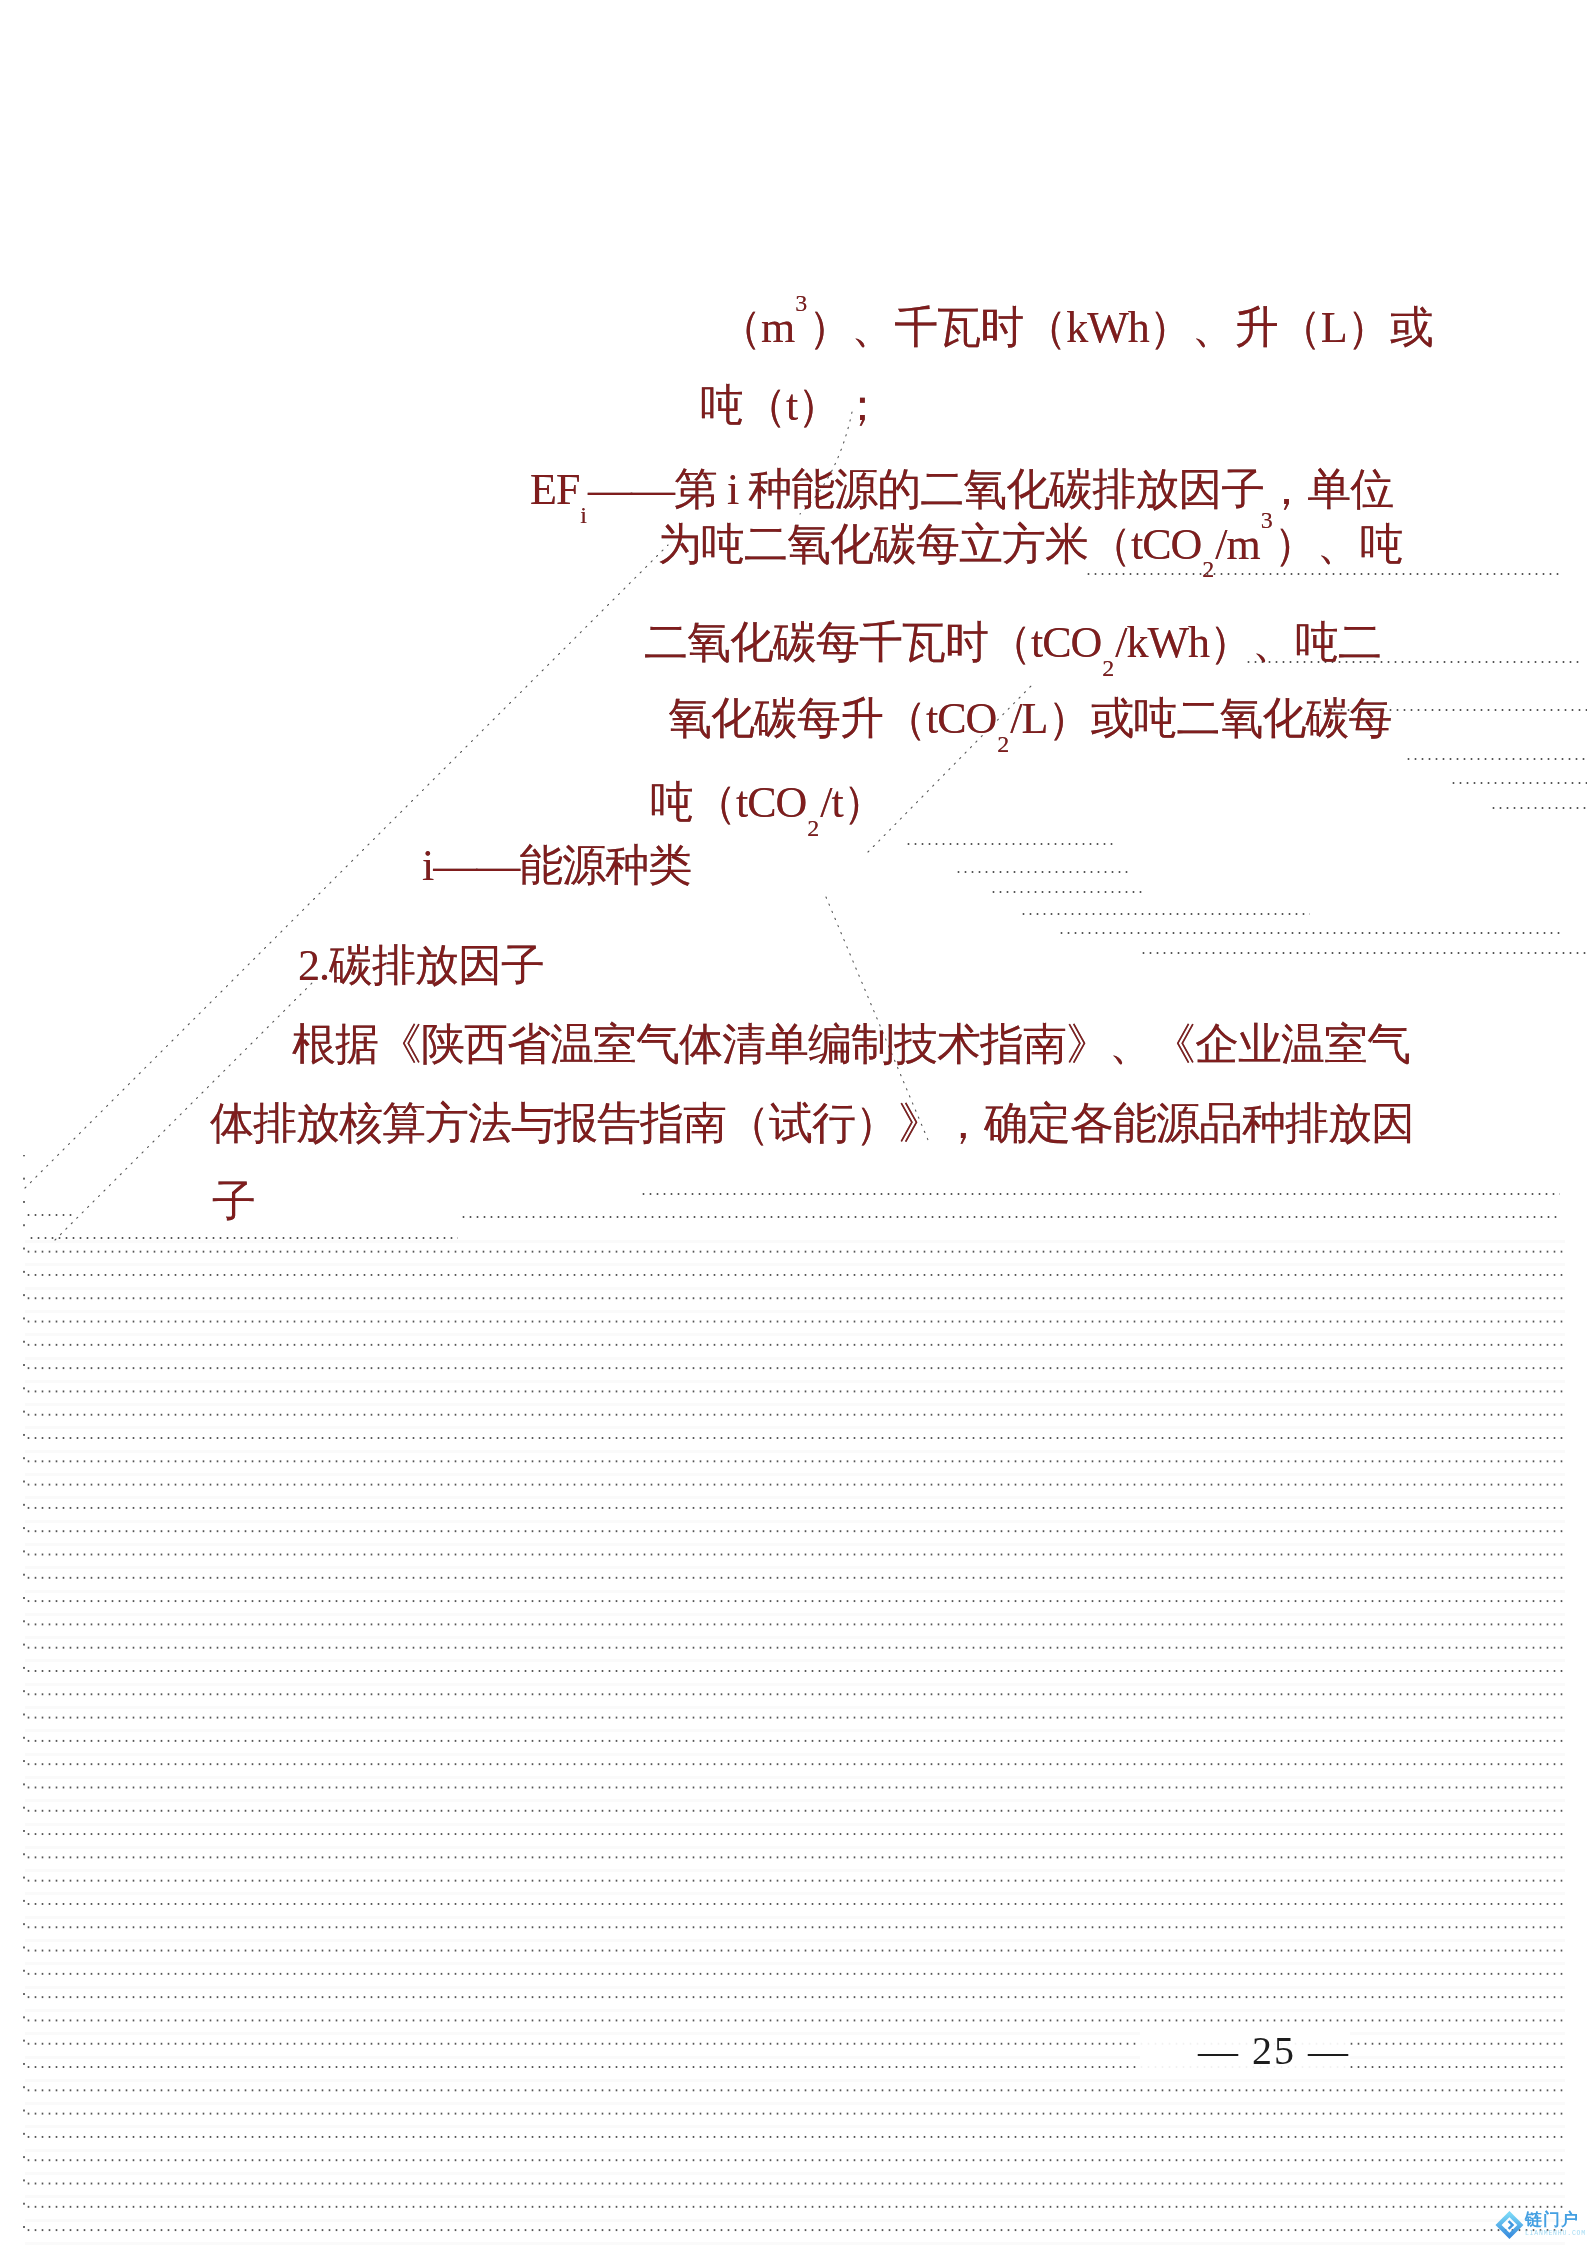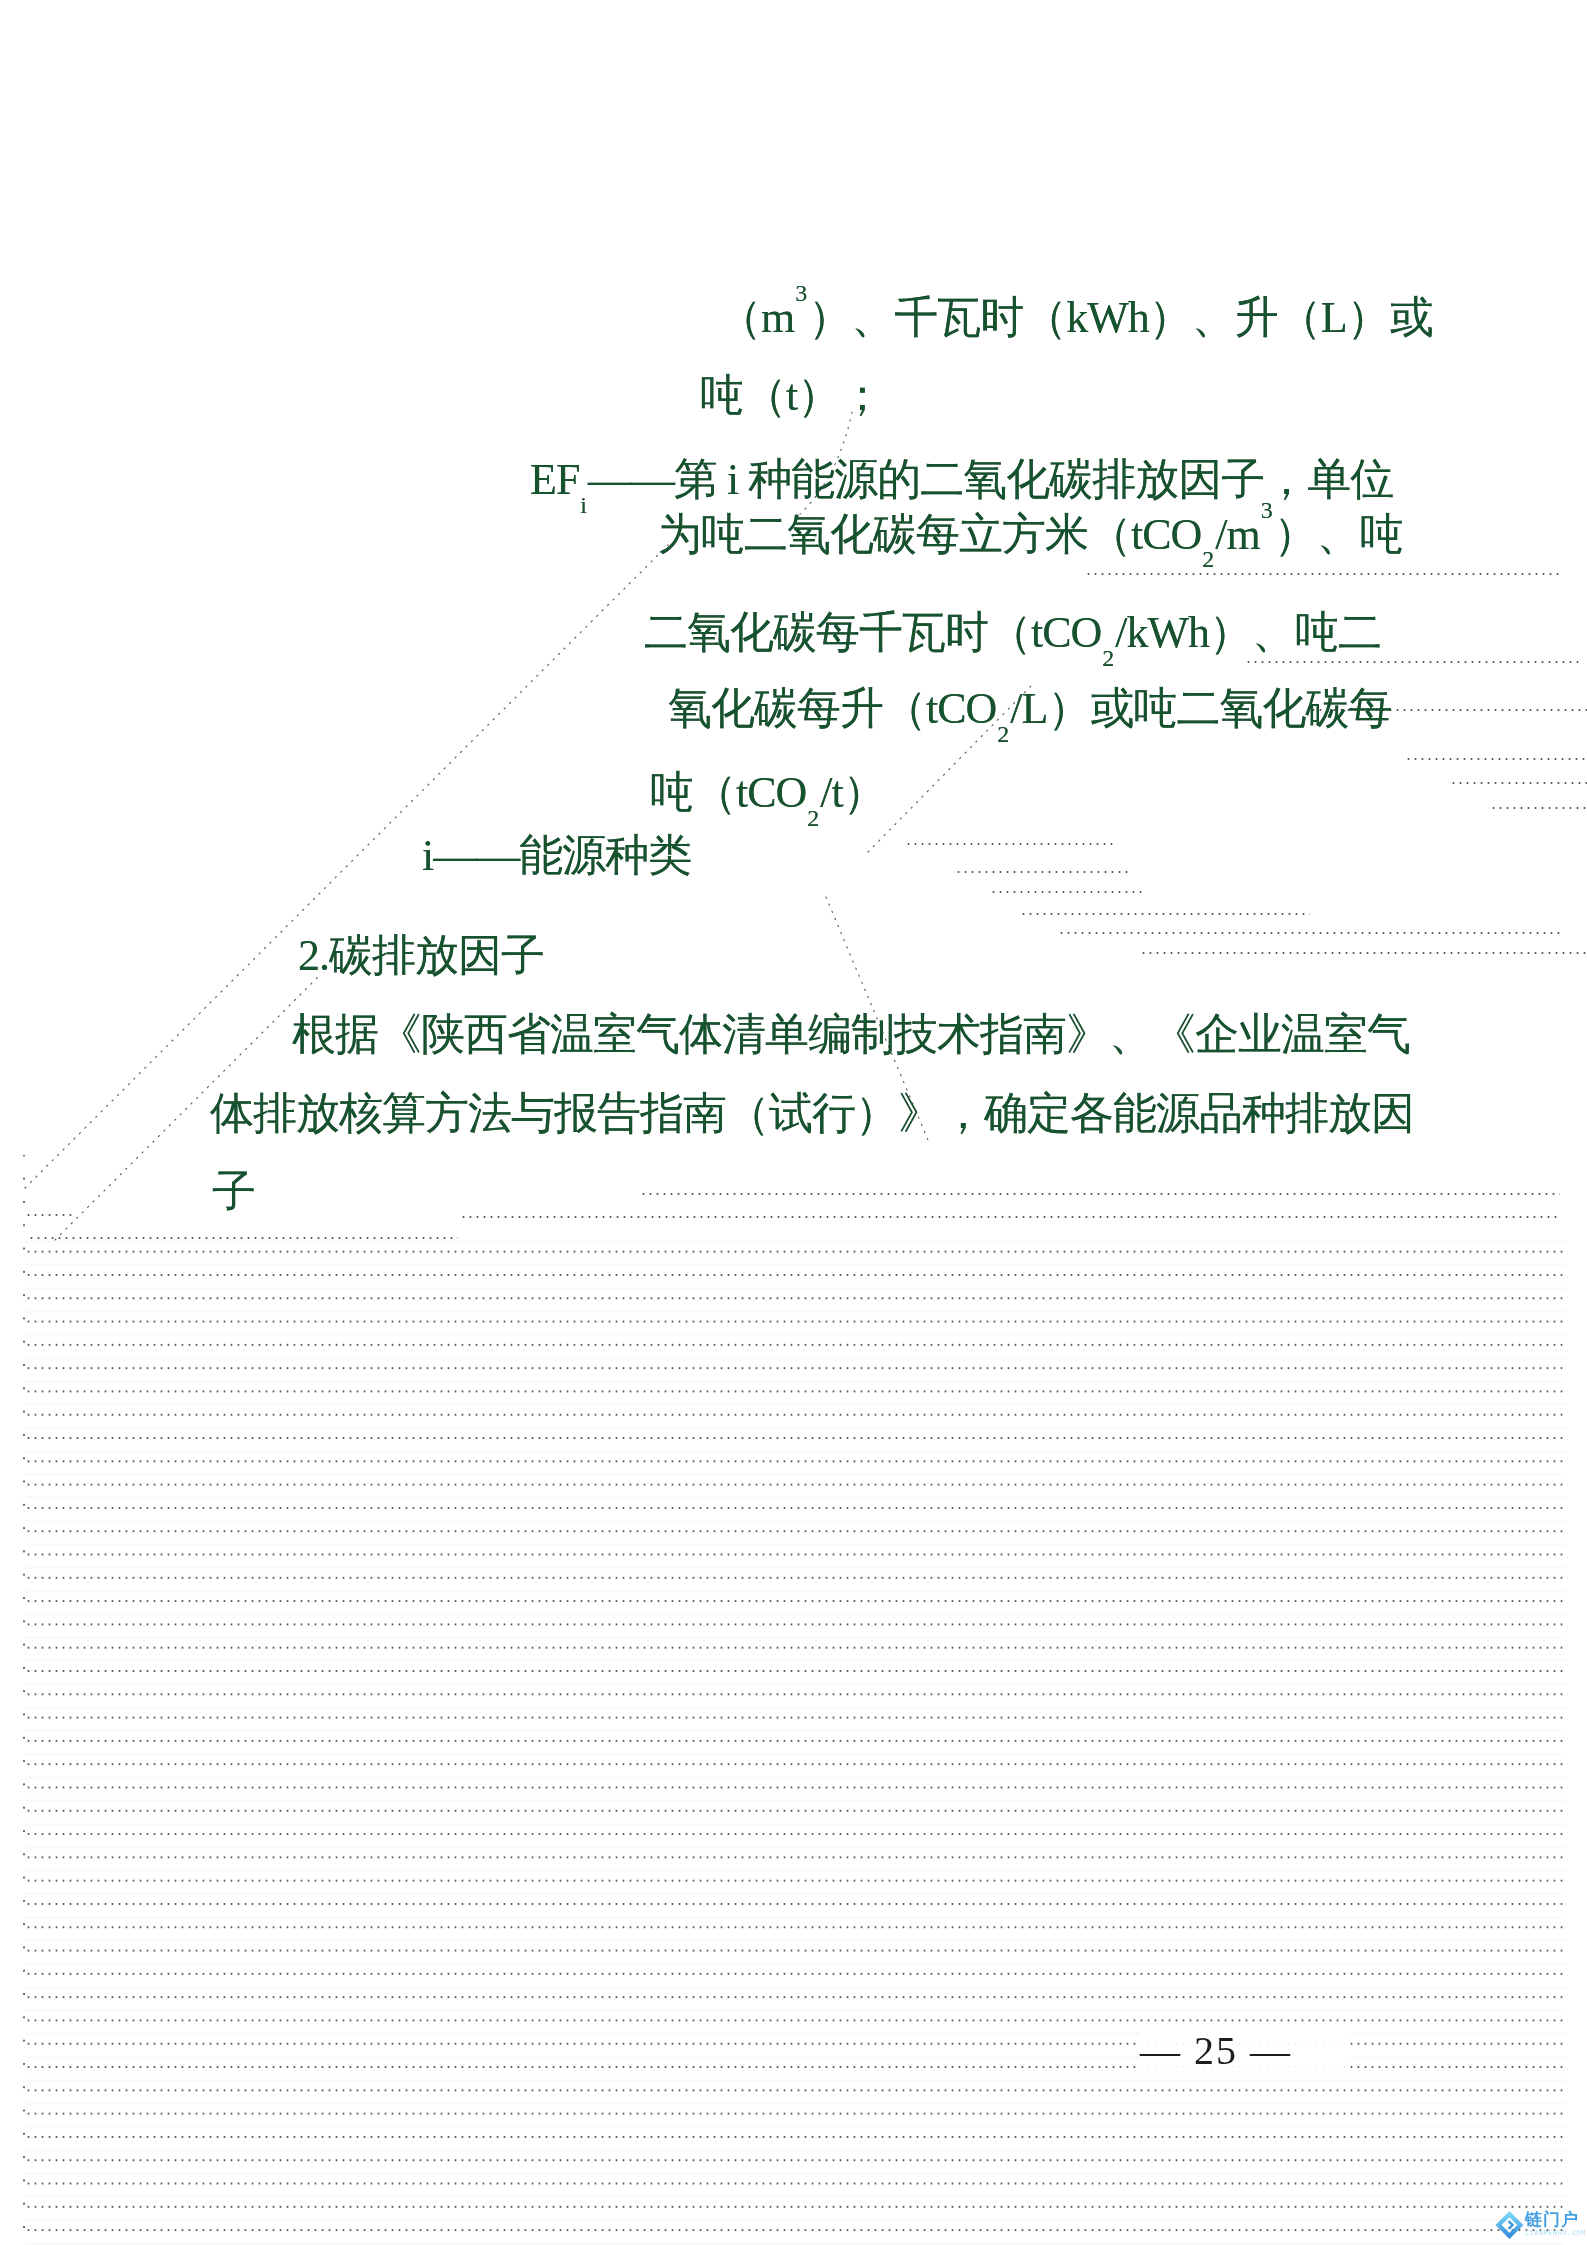--- a/index.html
+++ b/index.html
@@ -4,22 +4,22 @@
 <style>
   html,body { margin:0; padding:0; }
   body {
     width:1587px; height:2245px; position:relative; overflow:hidden;
     background:#ffffff;
     font-family:"Liberation Serif","DejaVu Serif",serif;
   }
   
   .tl {
     position:absolute; white-space:nowrap;
-    font-size:44px; line-height:50px; letter-spacing:-1px;
-    color:#14532d; text-shadow:0 0 .6px rgba(0,0,0,.55);
+    font-size:44px; line-height:70px; letter-spacing:-1px;
+    color:#7f1d1d; text-shadow:0 0 .6px rgba(0,0,0,.55);
   }
   .sp { font-size:24px; letter-spacing:0; position:relative; top:-15px; margin:0 1px; }
   .sb { font-size:24px; letter-spacing:0; position:relative; top:9px;  margin:0 1px; }
   
   .dots-field {
     position:absolute; left:25px; top:1240px; width:1540px; height:1005px;
     background-image:
       radial-gradient(circle, rgba(55,55,55,.85) .8px, transparent 1.25px),
       repeating-linear-gradient(180deg, rgba(0,0,0,.02) 0 3px, transparent 3px 23.3px);
     background-size:7px 23.3px, auto;
@@ -33,21 +33,21 @@
     position:absolute; height:4px;
     background-image:radial-gradient(circle, rgba(55,55,55,.85) .8px, transparent 1.25px);
     background-size:7px 4px;
   }
   svg.diag { position:absolute; left:0; top:0; pointer-events:none; }
   .dl { fill:none; stroke:rgba(45,45,45,.8); stroke-width:1.1;
         stroke-dasharray:1.3 6.4; stroke-linecap:round; }
   
   .pagenum {
     position:absolute; left:1140px; top:2028px; width:210px; height:46px;
-    font-size:40px; letter-spacing:2px; color:#1d1d1d; text-align:left;
+    font-size:40px; letter-spacing:2px; color:#1d1d1d; text-align:right;
     background:rgba(255,255,255,.92); line-height:46px;
   }
   
   .wm { position:absolute; left:1494px; top:2206px; width:92px; height:38px;
         display:flex; align-items:center; opacity:.92;
         font-family:"Liberation Sans","DejaVu Sans",sans-serif; }
   .wm .txt { margin-left:0; display:flex; flex-direction:column; line-height:1;font-family:Liberation Mono, monospace; }
   .wm .brand { font-size:17px; font-weight:bold; color:#3598e0; letter-spacing:1px; }
   .wm .dom   { font-size:6.5px; color:#9bd8f3; letter-spacing:.8px; margin-top:2px; }
 </style>

